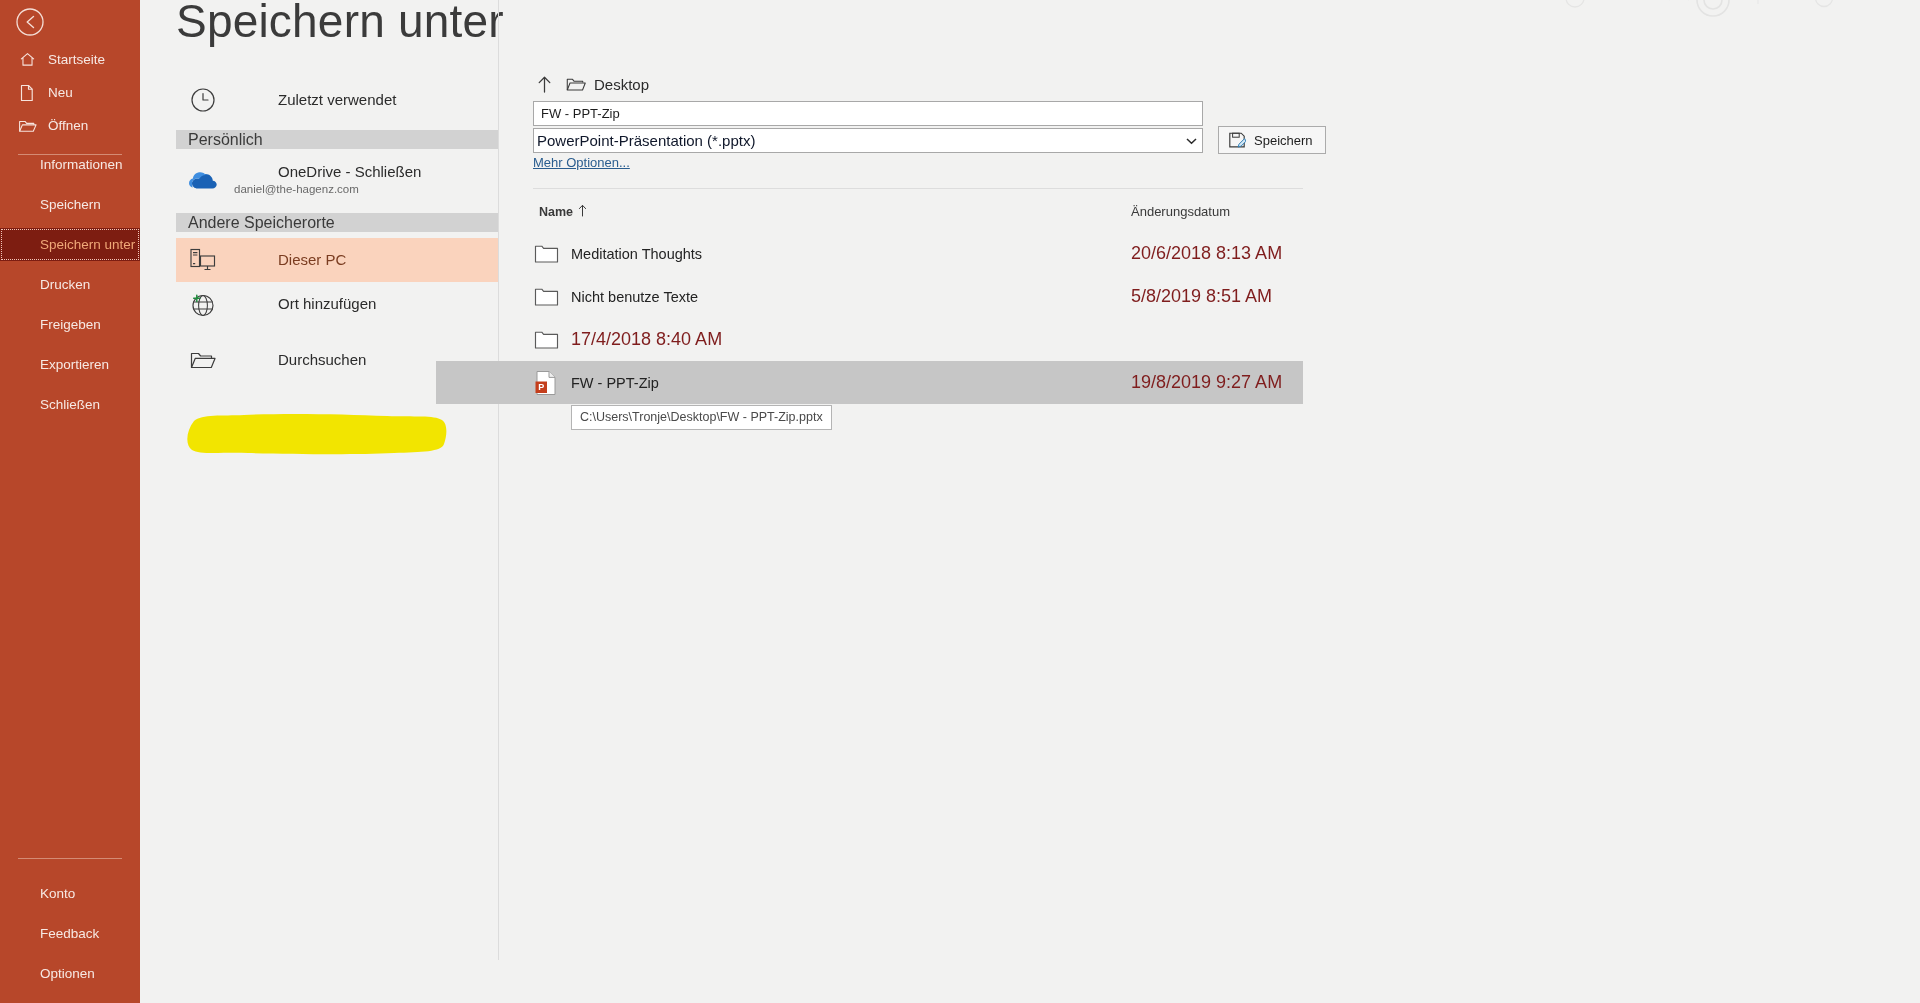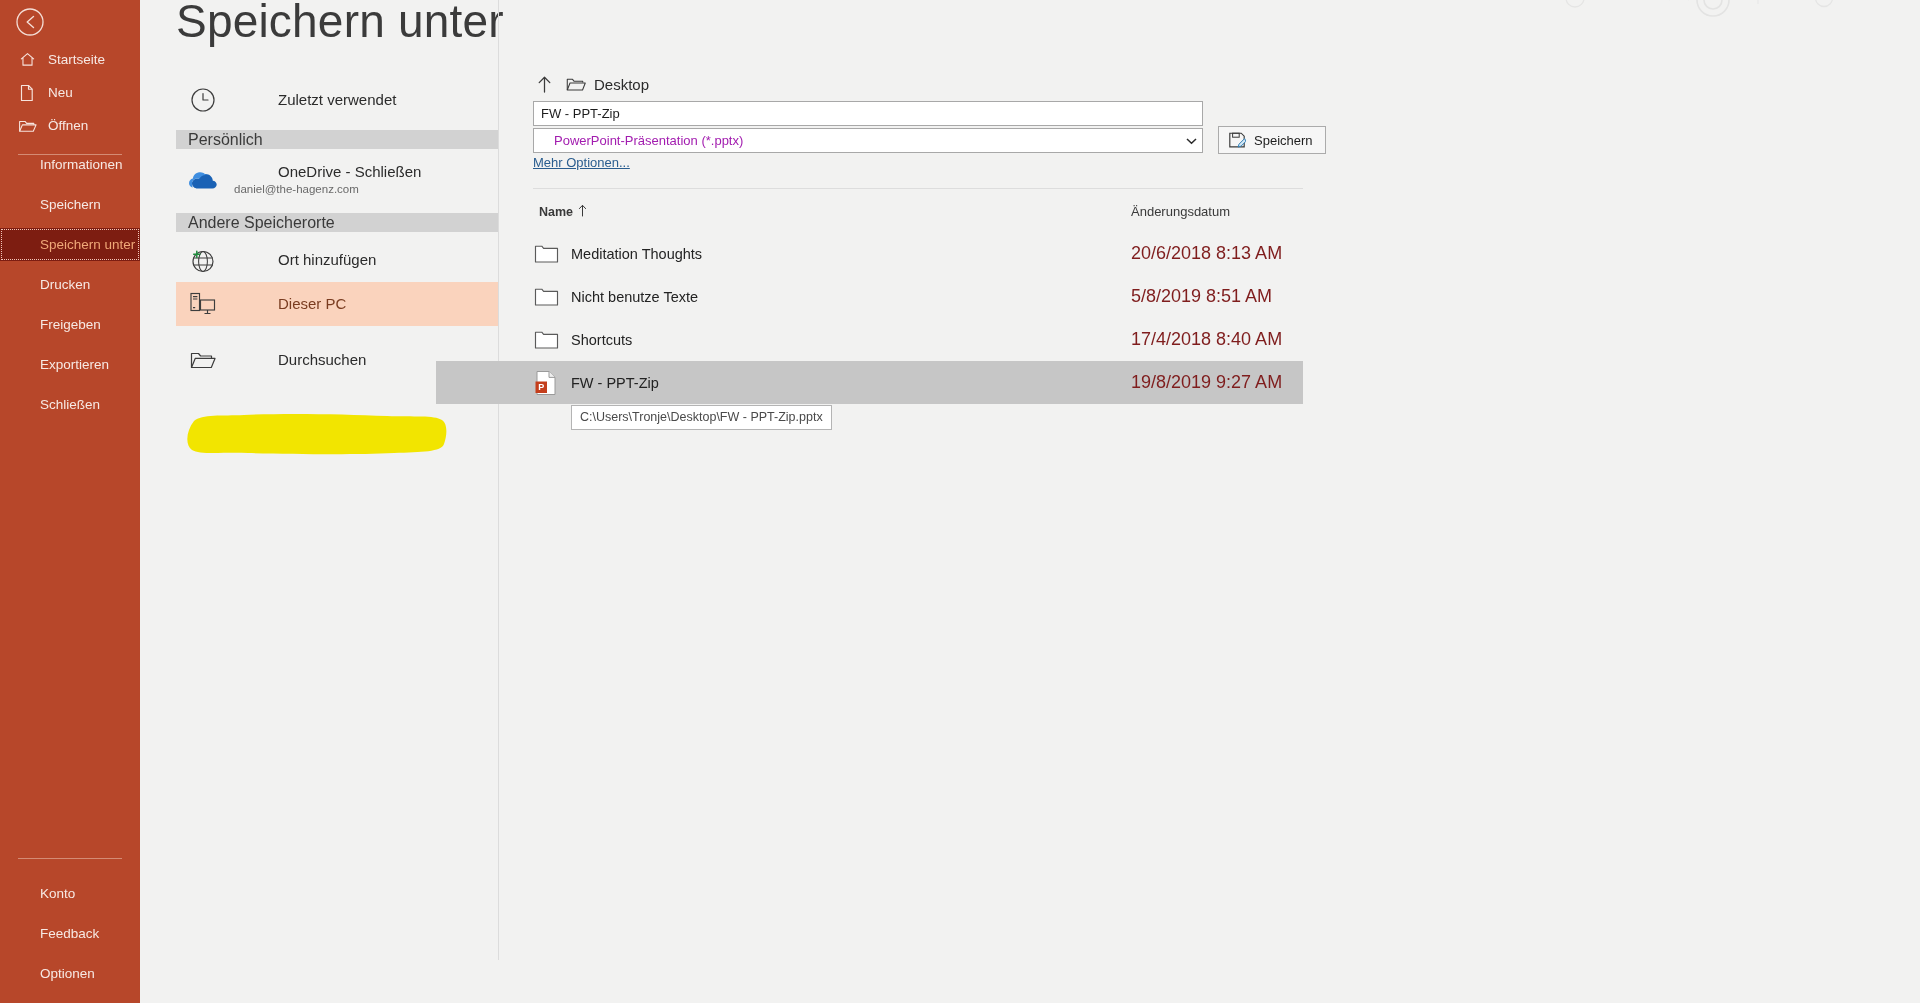--- a/index.html
+++ b/index.html
@@ -161,23 +161,23 @@
     left: 0; top: 128px;
     width: 670px; height: 25px;
     border: 1px solid #a8a8a8;
     background: #ffffff;
     box-sizing: border-box;
     display: flex; align-items: center;
     cursor: pointer;
   }
   #filetype-select .ft-label {
     flex: 1;
-    font-size: 13px;
-    color: #a21caf;
-    padding-left: 20px;
+    font-size: 15px;
+    color: #0f172a;
+    padding-left: 3px;
     white-space: nowrap;
     overflow: hidden;
   }
   #filetype-select .ft-arrow {
     width: 22px; height: 23px;
     display: flex; align-items: center; justify-content: center;
   }
 
   #save-button {
     position: absolute;
@@ -376,48 +376,48 @@
       <span class="p-text">
         <span class="p-title">OneDrive - Schließen</span>
         <span class="p-sub">daniel@the-hagenz.com</span>
       </span>
     </div>
 
     <div class="place-header">
       <span>Andere Speicherorte</span>
     </div>
 
+    <div class="place-row highlight">
+      <span class="p-ico">
+        <svg width="28" height="26" viewBox="0 0 28 26">
+          <rect x="2" y="2.5" width="8.5" height="17" fill="none" stroke="#3d3d3d" stroke-width="1.15"></rect>
+          <path d="M4 5.6 H8.4 M4 7.9 H8.4 M4 16.6 H6.2" stroke="#3d3d3d" stroke-width="1.05" fill="none"></path>
+          <rect x="11.5" y="9" width="14" height="10" fill="none" stroke="#3d3d3d" stroke-width="1.15"></rect>
+          <path d="M15.5 22.5 H21.5 M18.5 19 V22.5" stroke="#3d3d3d" stroke-width="1.15" fill="none"></path>
+        </svg>
+      </span>
+      <span class="p-text">
+        <span class="p-title">Dieser PC</span>
+      </span>
+    </div>
+
     <div class="place-row">
       <span class="p-ico">
         <svg width="30" height="28" viewBox="0 0 30 28">
           <circle cx="15" cy="15.5" r="10" fill="none" stroke="#3d3d3d" stroke-width="1.15"></circle>
           <ellipse cx="15" cy="15.5" rx="4.4" ry="10" fill="none" stroke="#3d3d3d" stroke-width="1.05"></ellipse>
           <path d="M5.2 12 H24.8 M5.2 19 H24.8" stroke="#3d3d3d" stroke-width="1.05" fill="none"></path>
           <path d="M8.8 5.2 V11.4 M5.7 8.3 H11.9" stroke="#1f8b3d" stroke-width="1.5" fill="none" stroke-linecap="round"></path>
         </svg>
       </span>
       <span class="p-text">
         <span class="p-title">Ort hinzufügen</span>
       </span>
     </div>
 
-    <div class="place-row highlight">
-      <span class="p-ico">
-        <svg width="28" height="26" viewBox="0 0 28 26">
-          <rect x="2" y="2.5" width="8.5" height="17" fill="none" stroke="#3d3d3d" stroke-width="1.15"></rect>
-          <path d="M4 5.6 H8.4 M4 7.9 H8.4 M4 16.6 H6.2" stroke="#3d3d3d" stroke-width="1.05" fill="none"></path>
-          <rect x="11.5" y="9" width="14" height="10" fill="none" stroke="#3d3d3d" stroke-width="1.15"></rect>
-          <path d="M15.5 22.5 H21.5 M18.5 19 V22.5" stroke="#3d3d3d" stroke-width="1.15" fill="none"></path>
-        </svg>
-      </span>
-      <span class="p-text">
-        <span class="p-title">Dieser PC</span>
-      </span>
-    </div>
-
     <div class="place-row" style="margin-top:12px;">
       <span class="p-ico">
         <svg width="26" height="21" viewBox="0 0 26 21">
           <path d="M1.5 17.5 V3.5 H8.5 L10.6 6.0 H21.5 V8.0" fill="none" stroke="#3d3d3d" stroke-width="1.2" stroke-linejoin="round"></path>
           <path d="M1.5 17.5 L5.2 8.4 H25 L21.3 17.5 Z" fill="none" stroke="#3d3d3d" stroke-width="1.2" stroke-linejoin="round"></path>
         </svg>
       </span>
       <span class="p-text">
         <span class="p-title">Durchsuchen</span>
       </span>
@@ -508,21 +508,20 @@
         <span class="f-name">Nicht benutze Texte</span>
         <span class="f-date">5/8/2019 8:51 AM</span>
       </div>
 
       <div class="file-row">
         <span class="f-ico">
           <svg width="25" height="21" viewBox="0 0 25 21">
             <path d="M1.5 19 V3.2 H7.8 L9.6 5.4 H23.5 V19 Z" fill="#ffffff" stroke="#5a5a5a" stroke-width="1.15" stroke-linejoin="round"></path>
           </svg>
         </span>
-        <span class="f-name">Shortcuts</span>
         <span class="f-date">17/4/2018 8:40 AM</span>
       </div>
 
       <div class="file-row selected">
         <span class="f-ico">
           <svg width="24" height="26" viewBox="0 0 24 26">
             <path d="M3 1.5 H15 L21 7.4 V24.5 H3 Z" fill="#ffffff" stroke="#9a9a9a" stroke-width="1.0"></path>
             <path d="M15 1.5 V7.4 H21" fill="#efefef" stroke="#9a9a9a" stroke-width="1.0"></path>
             <rect x="1.5" y="11.5" width="11.5" height="11.5" fill="#c43e1c"></rect>
             <text x="4.3" y="20.4" font-family="Liberation Sans, sans-serif" font-size="9" font-weight="bold" fill="#ffffff">P</text>

